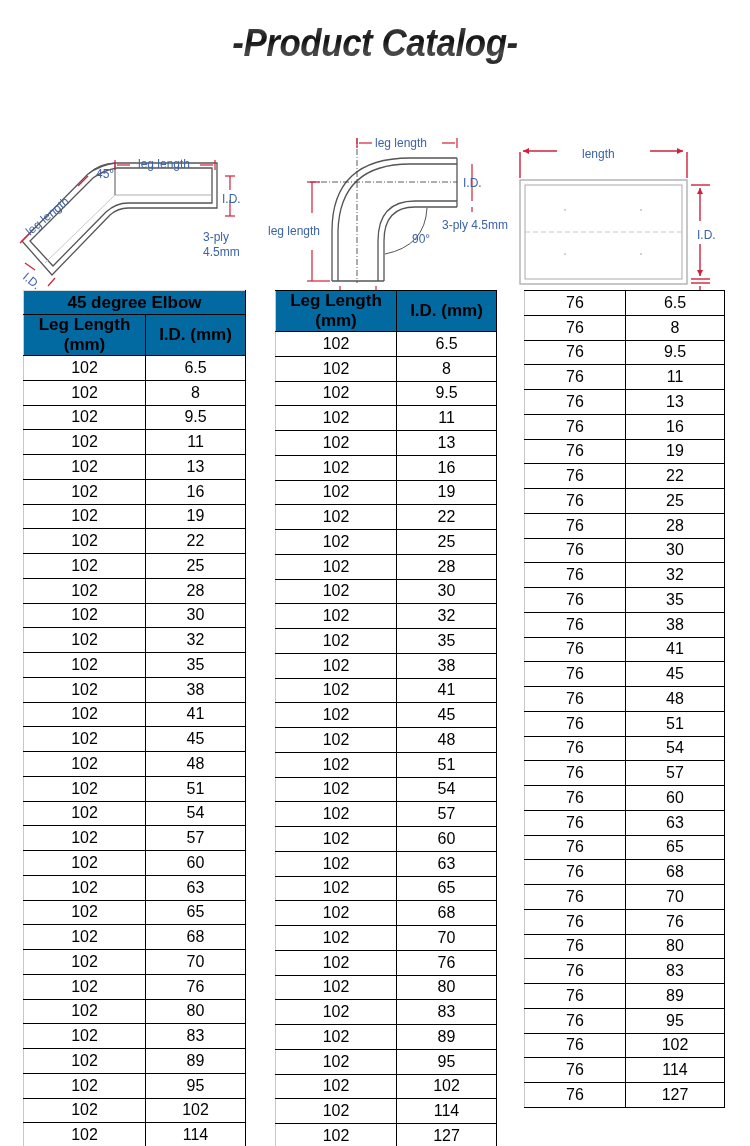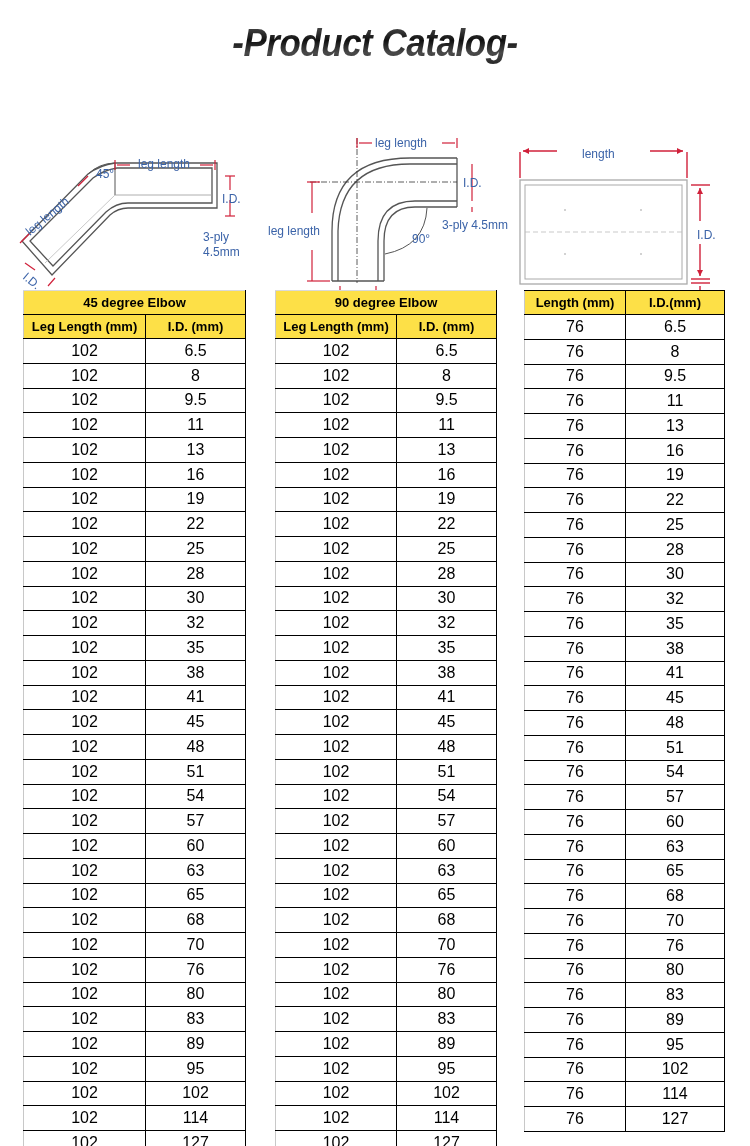--- a/index.html
+++ b/index.html
@@ -14,21 +14,21 @@
     transform: scaleX(0.92);
   }
   .diagram { position: absolute; margin-top: 28px; }
   .diagram svg { display: block; }
   .dlabel { font-family: "Liberation Sans", sans-serif; fill: #3b63a8; font-size: 12px; }
   table.spec {
     position: absolute; top: 290px; border-collapse: collapse; table-layout: fixed;
     font-family: "Liberation Sans", sans-serif; color: #000;
   }
   table.spec td, table.spec th { padding: 0; text-align: center; border: 1px solid #000; }
-  table.spec th { background: #fde047; font-weight: bold; font-size: 13px; height: 23px; }
+  table.spec th { background: #0369a1; font-weight: bold; font-size: 17px; height: 23px; }
   table.spec tr.title-row th { border-top: 1px solid #d9d9d9; border-left: 1px solid #cfcfcf; }
   table.spec td { font-size: 16px; height: 23.75px; background: #fff; }
   table.spec td:first-child, table.spec th.c1 { border-left: 1px solid #c8c8c8; }
   #t1 { left: 23px; width: 222px; }
   #t2 { left: 275px; width: 221px; }
   #t3 { left: 524px; width: 200px; }
 </style>
 </head>
 <body>
 
@@ -291,23 +291,20 @@
       </tr>
     </tbody>
 </table>
 
 <table class="spec" id="t2">
   <colgroup>
       <col style="width:121px">
       <col style="width:100px">
     </colgroup>
   <thead>
-    <tr class="title-row">
-        <th colspan="2">90 degree Elbow</th>
-      </tr>
     <tr>
         <th class="c1">Leg Length  (mm)</th>
         <th>I.D. (mm)</th>
       </tr>
   </thead>
   <tbody>
       <tr>
         <td>102</td>
         <td>6.5</td>
       </tr>
@@ -441,24 +438,20 @@
       </tr>
     </tbody>
 </table>
 
 <table class="spec" id="t3">
   <colgroup>
       <col style="width:101px">
       <col style="width:99px">
     </colgroup>
   <thead>
-    <tr>
-        <th class="c1">Length  (mm)</th>
-        <th>I.D.(mm)</th>
-      </tr>
   </thead>
   <tbody>
       <tr>
         <td>76</td>
         <td>6.5</td>
       </tr>
       <tr>
         <td>76</td>
         <td>8</td>
       </tr>

